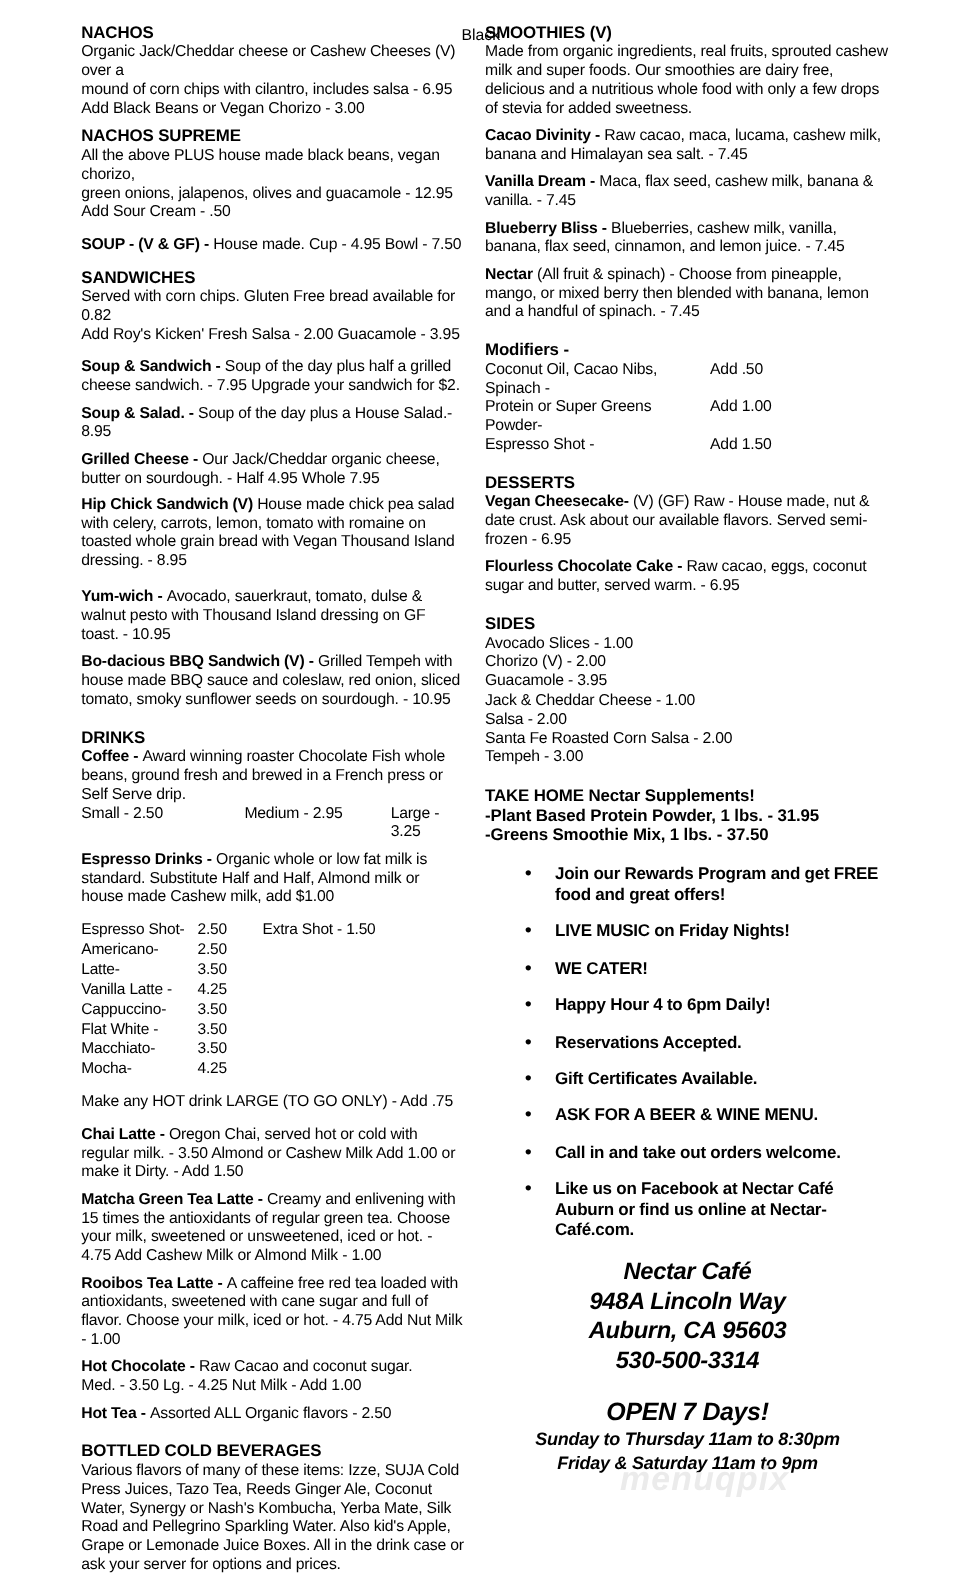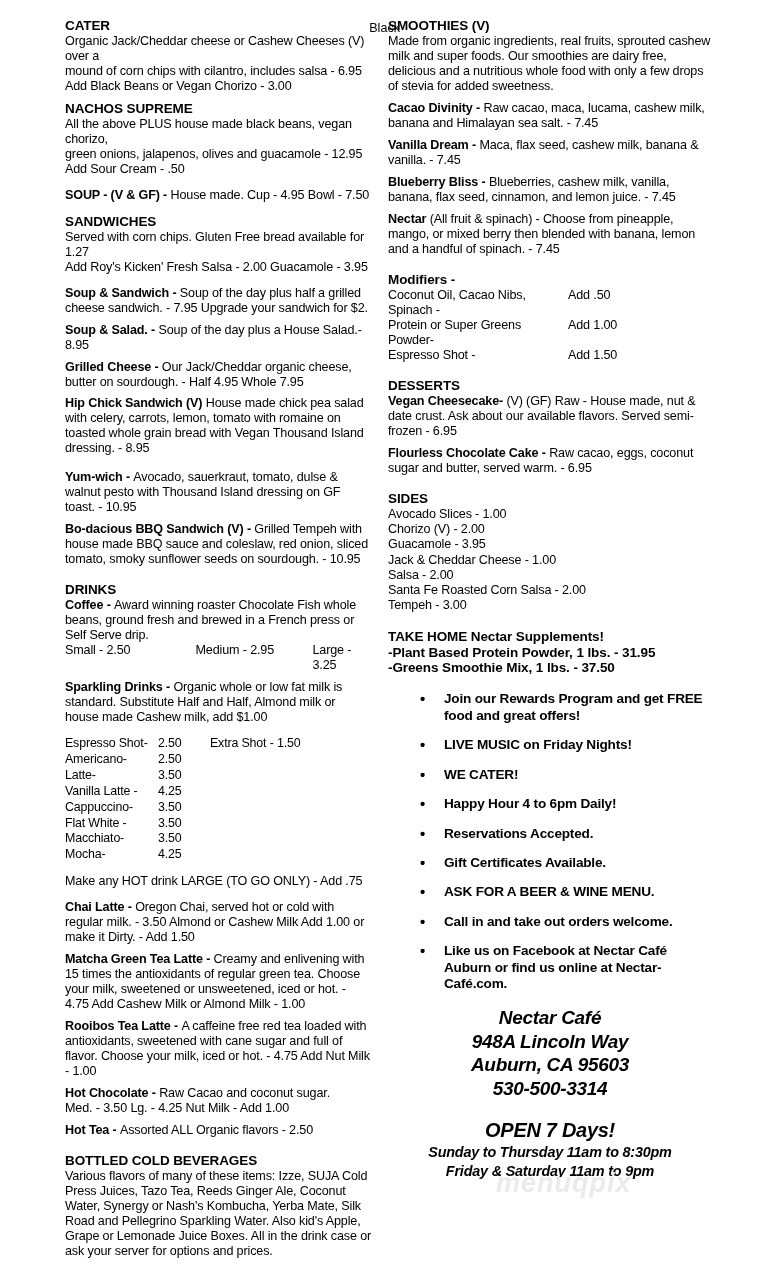--- a/index.html
+++ b/index.html
@@ -173,40 +173,40 @@
 </style>
 </head>
 <body>
 
 <div class="page">
 
   <div class="corner-word">Black</div>
 
   <div class="col-left">
 
-    <div class="sec-head">CATER</div>
+    <div class="sec-head">NACHOS</div>
     <div class="para">Organic Jack/Cheddar cheese or Cashew Cheeses (V) over a</div>
     <div class="para">mound of corn chips with cilantro, includes salsa - 6.95</div>
     <div class="para">Add Black Beans or Vegan Chorizo - 3.00</div>
 
     <div class="gap-s"></div>
 
     <div class="sec-head">NACHOS SUPREME</div>
     <div class="para">All the above PLUS house made black beans, vegan chorizo,</div>
     <div class="para">green onions, jalapenos, olives and guacamole - 12.95</div>
     <div class="para">Add Sour Cream - .50</div>
 
     <div class="gap-m"></div>
 
     <div class="item"><b>SOUP - (V &amp; GF) - </b><span>House made. Cup - 4.95   Bowl - 7.50</span></div>
 
     <div class="gap-m"></div>
 
     <div class="sec-head">SANDWICHES</div>
-    <div class="para">Served with corn chips. Gluten Free bread available for 1.27</div>
+    <div class="para">Served with corn chips. Gluten Free bread available for 0.82</div>
     <div class="para">Add Roy's Kicken' Fresh Salsa - 2.00  Guacamole - 3.95</div>
 
     <div class="gap-m"></div>
     <div class="item"><b>Soup &amp; Sandwich - </b><span>Soup of the day plus half a grilled cheese sandwich. - 7.95  Upgrade your sandwich for $2.</span></div>
     <div class="gap-s"></div>
     <div class="item"><b>Soup &amp; Salad. - </b><span>Soup of the day plus a House Salad.- 8.95</span></div>
     <div class="gap-s"></div>
     <div class="item"><b>Grilled Cheese - </b><span>Our Jack/Cheddar organic cheese, butter on sourdough. - Half 4.95  Whole 7.95</span></div>
     <div class="gap-s"></div>
     <div class="item"><b>Hip Chick Sandwich (V) </b><span>House made chick pea salad with celery, carrots, lemon, tomato with romaine on toasted whole grain bread with Vegan Thousand Island dressing. - 8.95</span></div>
@@ -220,21 +220,21 @@
 
     <div class="sec-head">DRINKS</div>
     <div class="item"><b>Coffee - </b><span>Award winning roaster Chocolate Fish whole beans, ground fresh and brewed in a French press or Self Serve drip.</span></div>
     <div class="sizes">
       <span>Small - 2.50</span>
       <span>Medium - 2.95</span>
       <span>Large - 3.25</span>
     </div>
 
     <div class="gap-s"></div>
-    <div class="item"><b>Sparkling Drinks - </b><span>Organic whole or low fat milk is standard. Substitute Half and Half, Almond milk or house made Cashew milk, add $1.00</span></div>
+    <div class="item"><b>Espresso Drinks - </b><span>Organic whole or low fat milk is standard. Substitute Half and Half, Almond milk or house made Cashew milk, add $1.00</span></div>
 
     <div class="gap-m"></div>
 
     <div class="price-rows">
       <div class="row">
           <span class="nm">Espresso Shot-</span>
           <span class="pr">2.50</span>
           <span class="ex">Extra Shot - 1.50</span>
         </div>
       <div class="row">

